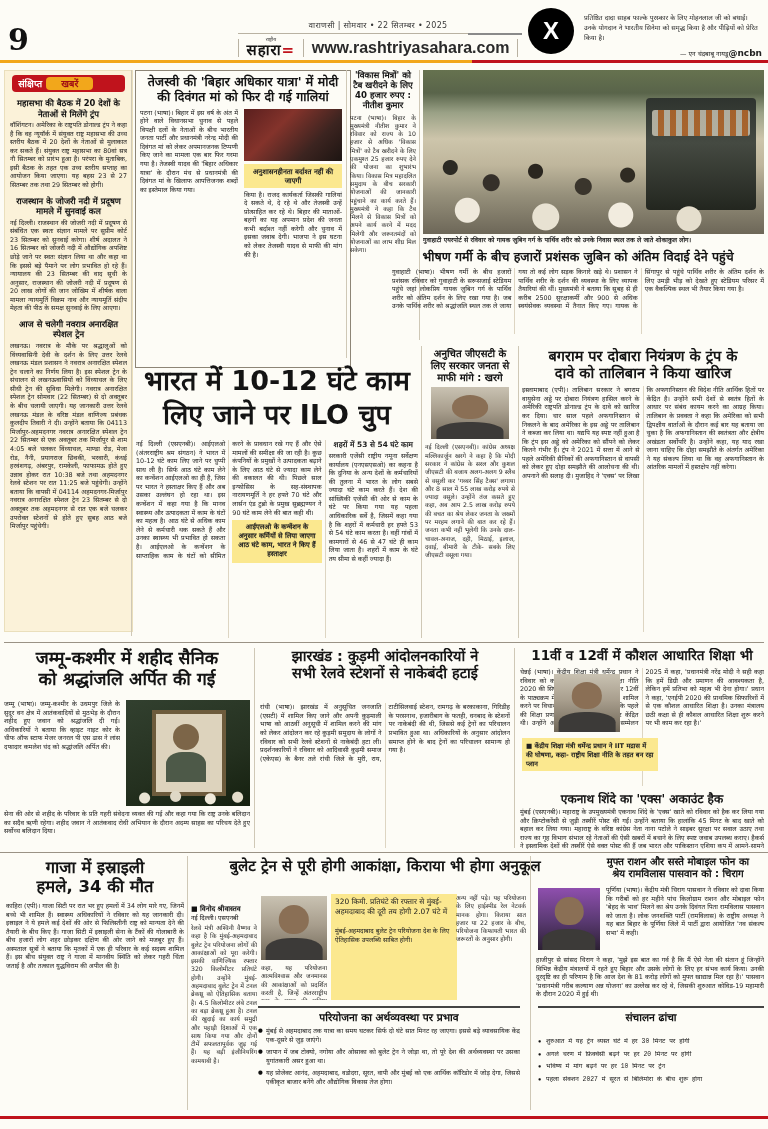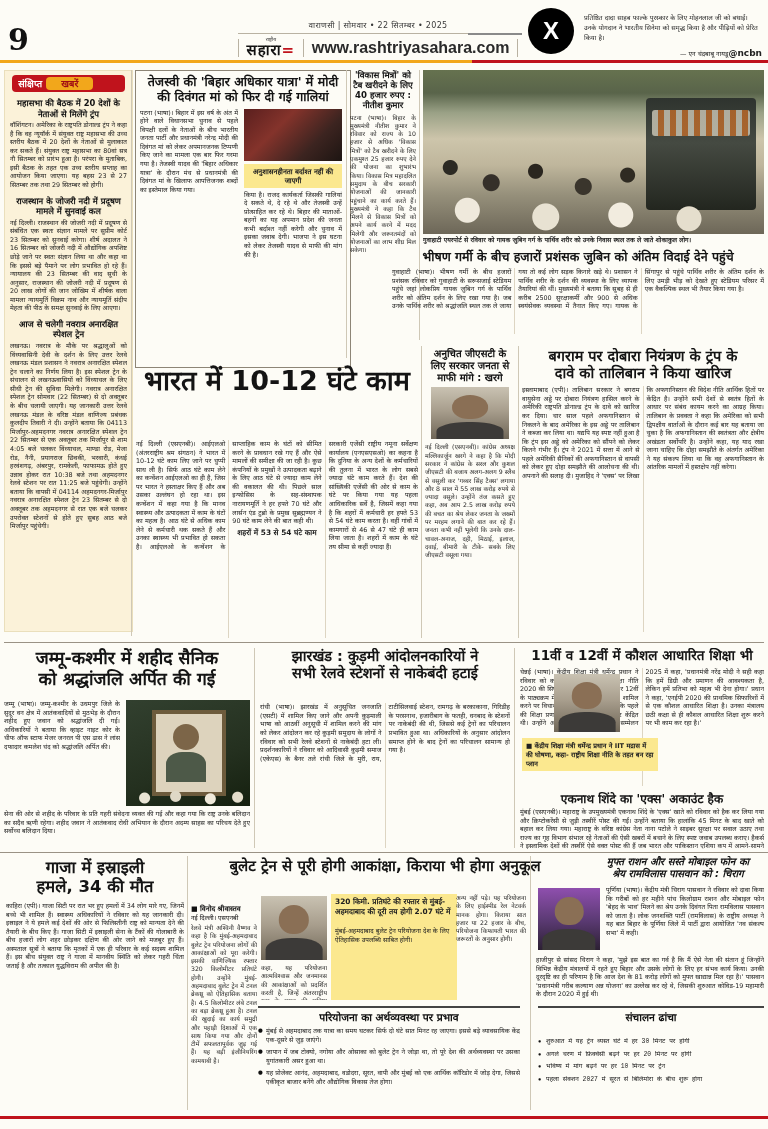--- a/index.html
+++ b/index.html
@@ -122,24 +122,26 @@
       radial-gradient(circle at 78% 84%, #e5decd 12px, transparent 13px);"></div>
   </div>
   <p class="abs body" style="left:423px;top:236px;width:341px;margin:0;font-weight:bold;font-size:6.3px;">गुवाहाटी एयरपोर्ट से रविवार को गायक जुबिन गर्ग के पार्थिव शरीर को उनके निवास स्थल तक ले जाते शोकाकुल लोग।</p>
   <div class="abs hl" style="left:392px;top:250px;width:372px;font-size:12.5px;">भीषण गर्मी के बीच हजारों प्रशंसक जुबिन को अंतिम विदाई देने पहुंचे</div>
   <div class="abs body cols3" style="left:392px;top:268px;width:372px;height:66px;">
     <span class="byline">गुवाहाटी (भाषा)।</span> <span>भीषण गर्मी के बीच हजारों प्रशंसक रविवार को गुवाहाटी के सरूसजाई स्टेडियम पहुंचे जहां लोकप्रिय गायक जुबिन गर्ग के पार्थिव शरीर को अंतिम दर्शन के लिए रखा गया है। जब उनके पार्थिव शरीर को श्रद्धांजलि स्थल तक ले जाया गया तो कई लोग सड़क किनारे खड़े थे। प्रशासन ने पार्थिव शरीर के दर्शन की व्यवस्था के लिए व्यापक तैयारियां की थीं। मुख्यमंत्री ने बताया कि सुबह से ही करीब 2500 सुरक्षाकर्मी और 900 से अधिक स्वयंसेवक व्यवस्था में तैनात किए गए। गायक के सिंगापुर से पहुंचे पार्थिव शरीर के अंतिम दर्शन के लिए उमड़ी भीड़ को देखते हुए स्टेडियम परिसर में एक वैकल्पिक स्थल भी तैयार किया गया है।</span>
   </div>
 
   <div class="abs hl" style="left:136px;top:364px;width:282px;font-size:27px;line-height:1.25;">
     <div>भारत में 10-12 घंटे काम</div>
+    <div>लिए जाने पर ILO चुप</div>
   </div>
   <div class="abs body cols3" style="left:136px;top:440px;width:282px;height:198px;">
     <span class="byline">नई दिल्ली (एसएनबी)।</span>
     <span>आईएलओ (अंतरराष्ट्रीय श्रम संगठन) ने भारत में 10-12 घंटे काम लिए जाने पर चुप्पी साध ली है। सिर्फ आठ घंटे काम लेने का कन्वेंशन आईएलओ का ही है, जिस पर भारत ने हस्ताक्षर किए हैं और अब उसका उल्लंघन हो रहा था। इस कन्वेंशन में कहा गया है कि मानव स्वास्थ्य और उत्पादकता में काम के घंटों का महत्व है। आठ घंटे से अधिक काम लेने से कर्मचारी थक सकते हैं और उनका स्वास्थ्य भी प्रभावित हो सकता है। आईएलओ के कन्वेंशन के साप्ताहिक काम के घंटों को सीमित करने के प्रावधान रखे गए हैं और ऐसे मामलों की समीक्षा की जा रही है। कुछ कंपनियों के प्रमुखों ने उत्पादकता बढ़ाने के लिए आठ घंटे से ज्यादा काम लेने की वकालत की थी। पिछले साल इन्फोसिस के सह-संस्थापक नारायणमूर्ति ने हर हफ्ते 70 घंटे और लार्सन एंड टुब्रो के प्रमुख सुब्रह्मण्यन ने 90 घंटे काम लेने की बात कही थी।</span>
+    <div class="ybox" style="font-size:6.8px;font-weight:bold;text-align:center;margin:3px 0;">आईएलओ के कन्वेंशन के अनुसार कर्मियों से लिया जाएगा आठ घंटे काम, भारत ने किए हैं हस्ताक्षर</div>
     <div style="font-weight:bold;font-size:7.4px;text-align:center;margin:2px 0;">शहरों में 53 से 54 घंटे काम</div>
     <span>सरकारी एजेंसी राष्ट्रीय नमूना सर्वेक्षण कार्यालय (एनएसएसओ) का कहना है कि दुनिया के अन्य देशों के कर्मचारियों की तुलना में भारत के लोग सबसे ज्यादा घंटे काम करते हैं। देश की सांख्यिकी एजेंसी की ओर से काम के घंटे पर किया गया यह पहला आधिकारिक सर्वे है, जिसमें कहा गया है कि शहरों में कर्मचारी हर हफ्ते 53 से 54 घंटे काम करता है। वहीं गांवों में कामगारों से 46 से 47 घंटे ही काम लिया जाता है। शहरों में काम के घंटे तय सीमा से कहीं ज्यादा हैं।</span>
   </div>
   <div class="abs vline" style="left:421px;top:346px;height:292px;"></div>
 
   <div class="abs" style="left:425px;top:348px;width:90px;height:290px;overflow:hidden;">
     <div class="hl" style="font-size:10px;">अनुचित जीएसटी के लिए सरकार जनता से माफी मांगे : खरगे</div>
     <div class="photo portrait" style="width:78px;height:52px;margin:4px auto;"></div>
     <p class="body" style="margin:0;font-size:6.2px;"><span class="byline">नई दिल्ली (एसएनबी)।</span> <span>कांग्रेस अध्यक्ष मल्लिकार्जुन खरगे ने कहा है कि मोदी सरकार ने कांग्रेस के सरल और कुशल जीएसटी की बजाय अलग-अलग 9 स्लैब से वसूली कर 'गब्बर सिंह टैक्स' लगाया और 8 साल में 55 लाख करोड़ रुपये से ज्यादा वसूले। उन्होंने तंज कसते हुए कहा, अब आप 2.5 लाख करोड़ रुपये की बचत का श्रेय लेकर जनता के जख्मों पर मरहम लगाने की बात कर रहे हैं। जनता कभी नहीं भूलेगी कि उनके दाल-चावल-अनाज, दही, मिठाई, इलाज, दवाई, बीमारी के टीके- सबके लिए जीएसटी वसूला गया।</span></p>
   </div>
@@ -217,37 +219,37 @@
 
   <div class="abs hl" style="left:191px;top:858px;width:388px;font-size:15px;">बुलेट ट्रेन से पूरी होगी आकांक्षा, किराया भी होगा अनुकूल</div>
   <div class="abs" style="left:191px;top:904px;width:66px;height:212px;overflow:hidden;">
     <div style="font-size:7px;font-weight:bold;color:#111;">■ विनोद श्रीवास्तव</div>
     <div style="font-size:6.4px;color:#111;margin-bottom:2px;">नई दिल्ली। एसएनबी</div>
     <p class="body" style="margin:0;font-size:6.2px;">रेलवे मंत्री अश्विनी वैष्णव ने कहा है कि मुंबई-अहमदाबाद बुलेट ट्रेन परियोजना लोगों की आकांक्षाओं को पूरा करेगी। इसकी वाणिज्यिक रफ्तार 320 किलोमीटर प्रतिघंटे होगी। उन्होंने मुंबई-अहमदाबाद बुलेट ट्रेन में टनल ब्रेकथ्रू को ऐतिहासिक बताया है। 4.5 किलोमीटर लंबे टनल का बड़ा ब्रेकथ्रू हुआ है। टनल की खुदाई का कार्य समुद्री और पहाड़ी दिशाओं में एक साथ किया गया और दोनों टीमें सफलतापूर्वक जुड़ गई हैं। यह बड़ी इंजीनियरिंग कामयाबी है।</p>
   </div>
   <div class="abs photo portrait" style="left:261px;top:896px;width:66px;height:64px;"></div>
   <p class="abs body" style="left:261px;top:964px;width:66px;height:36px;margin:0;font-size:6.2px;">कहा, यह परियोजना आत्मविश्वास और जनमानस की आकांक्षाओं को प्रदर्शित करती है, जिन्हें अंतरराष्ट्रीय स्तर के सफर की सुविधा मिलेगी।</p>
   <div class="abs ybox" style="left:331px;top:894px;width:118px;height:100px;">
-    <div style="font-size:7.4px;font-weight:bold;line-height:1.35;">320 किमी. प्रतिघंटे की रफ्तार से मुंबई-अहमदाबाद की दूरी तय होगी 2.07 घंटे में</div>
+    <div style="font-size:7.4px;font-weight:normal;line-height:1.35;">320 किमी. प्रतिघंटे की रफ्तार से मुंबई-अहमदाबाद की दूरी तय होगी 2.07 घंटे में</div>
     <div style="font-size:6.4px;line-height:1.35;margin-top:10px;">मुंबई-अहमदाबाद बुलेट ट्रेन परियोजना देश के लिए ऐतिहासिक उपलब्धि साबित होगी।</div>
   </div>
   <p class="abs body" style="left:456px;top:894px;width:70px;height:106px;margin:0;font-size:6.2px;">अन्य नहीं पड़े। यह परियोजना के लिए हाईस्पीड रेल नेटवर्क मानक होगा। किराया सात हजार या 22 हजार के बीच, परियोजना किफायती भारत की जरूरतों के अनुसार होगी।</p>
 
   <div class="abs" style="left:258px;top:1006px;width:262px;height:102px;border-top:2px solid #444;padding-top:2px;overflow:hidden;">
     <div class="box-title" style="font-size:10.5px;">परियोजना का अर्थव्यवस्था पर प्रभाव</div>
     <div style="margin-top:3px;">
       <p class="body bullet-item">मुंबई से अहमदाबाद तक यात्रा का समय घटकर सिर्फ दो घंटे सात मिनट रह जाएगा। इससे बड़े व्यावसायिक केंद्र एक-दूसरे से जुड़ जाएंगे।</p>
       <p class="body bullet-item">जापान में जब टोक्यो, नगोया और ओसाका को बुलेट ट्रेन ने जोड़ा था, तो पूरे देश की अर्थव्यवस्था पर उसका युगांतकारी असर हुआ था।</p>
       <p class="body bullet-item">यह प्रोजेक्ट आनंद, अहमदाबाद, वडोदरा, सूरत, वापी और मुंबई को एक आर्थिक कॉरिडोर में जोड़ देगा, जिससे एकीकृत बाजार बनेंगे और औद्योगिक विकास तेज होगा।</p>
     </div>
   </div>
   <div class="abs vline" style="left:530px;top:856px;height:254px;"></div>
 
   <div class="abs" style="left:536px;top:856px;width:228px;height:146px;overflow:hidden;">
-    <div class="hl" style="font-size:10px;margin-left:56px;font-style:italic;">
+    <div class="hl" style="font-size:10px;margin-left:56px;">
       <div>मुफ्त राशन और सस्ते मोबाइल फोन का</div>
       <div>श्रेय रामविलास पासवान को : चिराग</div>
     </div>
     <div class="photo portrait" style="position:absolute;left:2px;top:32px;width:62px;height:62px;background:linear-gradient(180deg,#8f4fae 0%,#5d3b76 50%,#2c2033 100%);"></div>
     <p class="body" style="position:absolute;left:70px;top:30px;width:158px;height:66px;margin:0;"><span class="byline">पूर्णिया (भाषा)।</span> <span>केंद्रीय मंत्री चिराग पासवान ने रविवार को दावा किया कि गरीबों को हर महीने पांच किलोग्राम राशन और मोबाइल फोन 'बेहद के भाव' मिलने का श्रेय उनके दिवंगत पिता रामविलास पासवान को जाता है। लोक जनशक्ति पार्टी (रामविलास) के राष्ट्रीय अध्यक्ष ने यह बात बिहार के पूर्णिया जिले में पार्टी द्वारा आयोजित 'नव संकल्प सभा' में कही।</span></p>
     <p class="body" style="position:absolute;left:0;top:100px;width:228px;height:44px;margin:0;">हाजीपुर से सांसद चिराग ने कहा, 'मुझे इस बात का गर्व है कि मैं ऐसे नेता की संतान हूं जिन्होंने विभिन्न केंद्रीय मंत्रालयों में रहते हुए बिहार और उसके लोगों के लिए हर संभव कार्य किया। उनकी दूरदृष्टि का ही परिणाम है कि आज देश के 81 करोड़ लोगों को मुफ्त खाद्यान्न मिल रहा है।' पासवान 'प्रधानमंत्री गरीब कल्याण अन्न योजना' का उल्लेख कर रहे थे, जिसकी शुरुआत कोविड-19 महामारी के दौरान 2020 में हुई थी।</p>
   </div>
 
   <div class="abs" style="left:538px;top:1006px;width:226px;height:102px;border-top:2px solid #444;padding-top:2px;overflow:hidden;">
     <div class="box-title" style="font-size:10.5px;">संचालन ढांचा</div>

